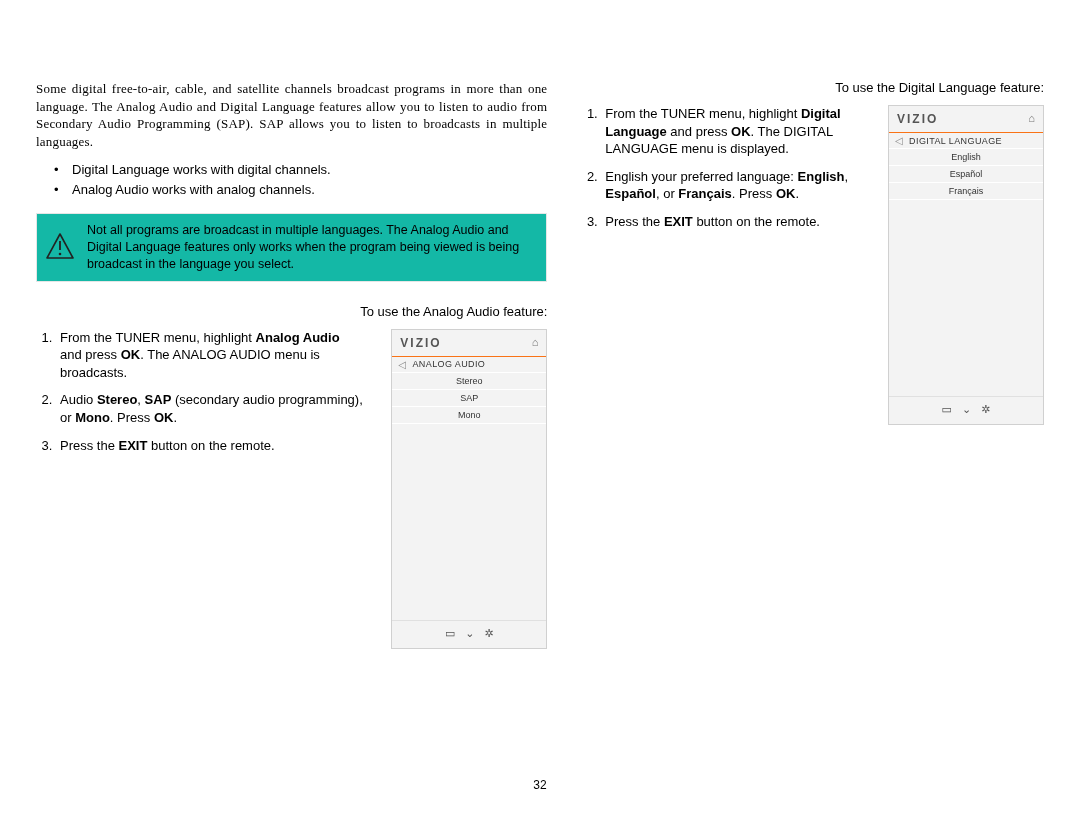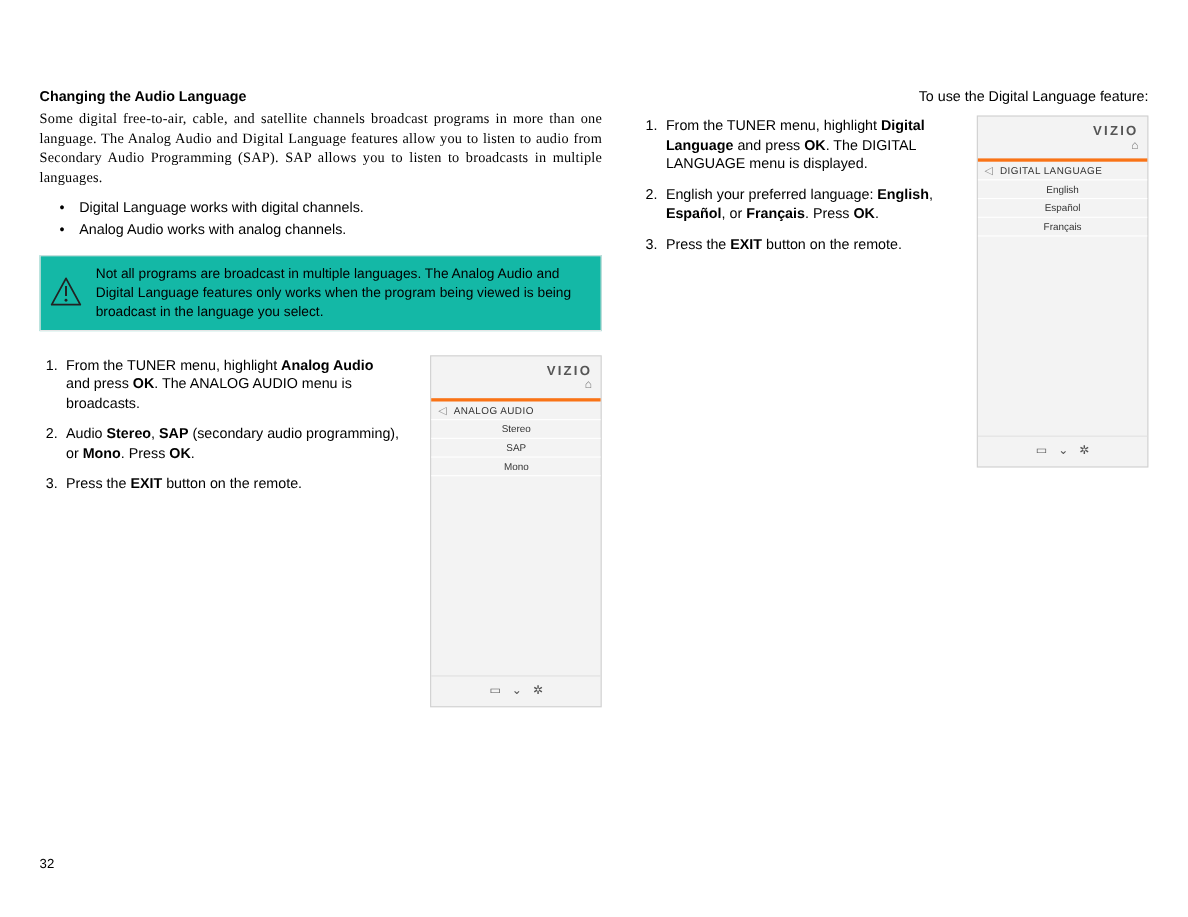--- a/index.html
+++ b/index.html
@@ -90,25 +90,24 @@
     width: 156px;
     height: 320px;
     background: #f3f3f3;
     border: 1px solid #d0d0d0;
     display: flex;
     flex-direction: column;
     font-family: Arial, sans-serif;
   }
   .vizio-header {
     display: flex;
-    align-items: flex-end;
+    align-items: flex-start;
     justify-content: space-between;
     padding: 6px 8px;
-    border-bottom: 3px solid #f97316;
-    flex-direction: column;
+    border-bottom: 1px solid #f97316;
   }
   .vizio-logo {
     font-family: Arial, sans-serif;
     font-weight: bold;
     letter-spacing: 2px;
     font-size: 12px;
     color: #555;
   }
   .vizio-home { font-size: 11px; color: #777; }
   .vizio-title-row {
@@ -138,49 +137,50 @@
     border-top: 1px solid #e0e0e0;
   }
   .vizio-footer .ficon {
     font-size: 11px;
     color: #555;
   }
   .page-num {
     position: absolute;
     bottom: 18px;
     left: 0; right: 0;
+    text-align: center;
     font-size: 12px;
   }
   .page-wrap { position: relative; width: 100%; height: 100%; }
 </style>
 </head>
 <body>
 <div class="page-wrap">
 
 <div class="columns">
 
   <div class="col col-left">
-    <h3 class="section-title">Changing the Audio Language</h3>
     <p class="intro">Some digital free-to-air, cable, and satellite channels broadcast programs in more than one language. The Analog Audio and Digital Language features allow you to listen to audio from Secondary Audio Programming (SAP). SAP allows you to listen to broadcasts in multiple languages.</p>
     <ul class="bullets">
       <li>Digital Language works with digital channels.</li>
       <li>Analog Audio works with analog channels.</li>
     </ul>
 
     <div class="warning-box">
       <span class="warn-icon">
         <svg width="30" height="30" viewBox="0 0 30 30">
           <polygon points="15,3 28,27 2,27" fill="none" stroke="#222" stroke-width="1.6" stroke-linejoin="round"></polygon>
           <line x1="15" y1="10" x2="15" y2="19" stroke="#222" stroke-width="1.8"></line>
           <circle cx="15" cy="23" r="1.3" fill="#222"></circle>
         </svg>
       </span>
       <div class="warn-text">Not all programs are broadcast in multiple languages. The Analog Audio and Digital Language features only works when the program being viewed is being broadcast in the language you select.</div>
     </div>
 
+    <p class="lead">To use the Analog Audio feature:</p>
 
     <div class="instr-row">
       <div class="instr-text">
         <ol class="steps">
           <li>
             <span>From the TUNER menu, highlight </span><b>Analog Audio</b><span> and press </span><b>OK</b><span>. The ANALOG AUDIO menu is broadcasts.</span>
           </li>
           <li>
             <span>Audio </span><b>Stereo</b><span>, </span><b>SAP</b><span> (secondary audio programming), or </span><b>Mono</b><span>. Press </span><b>OK</b><span>.</span>
           </li>

